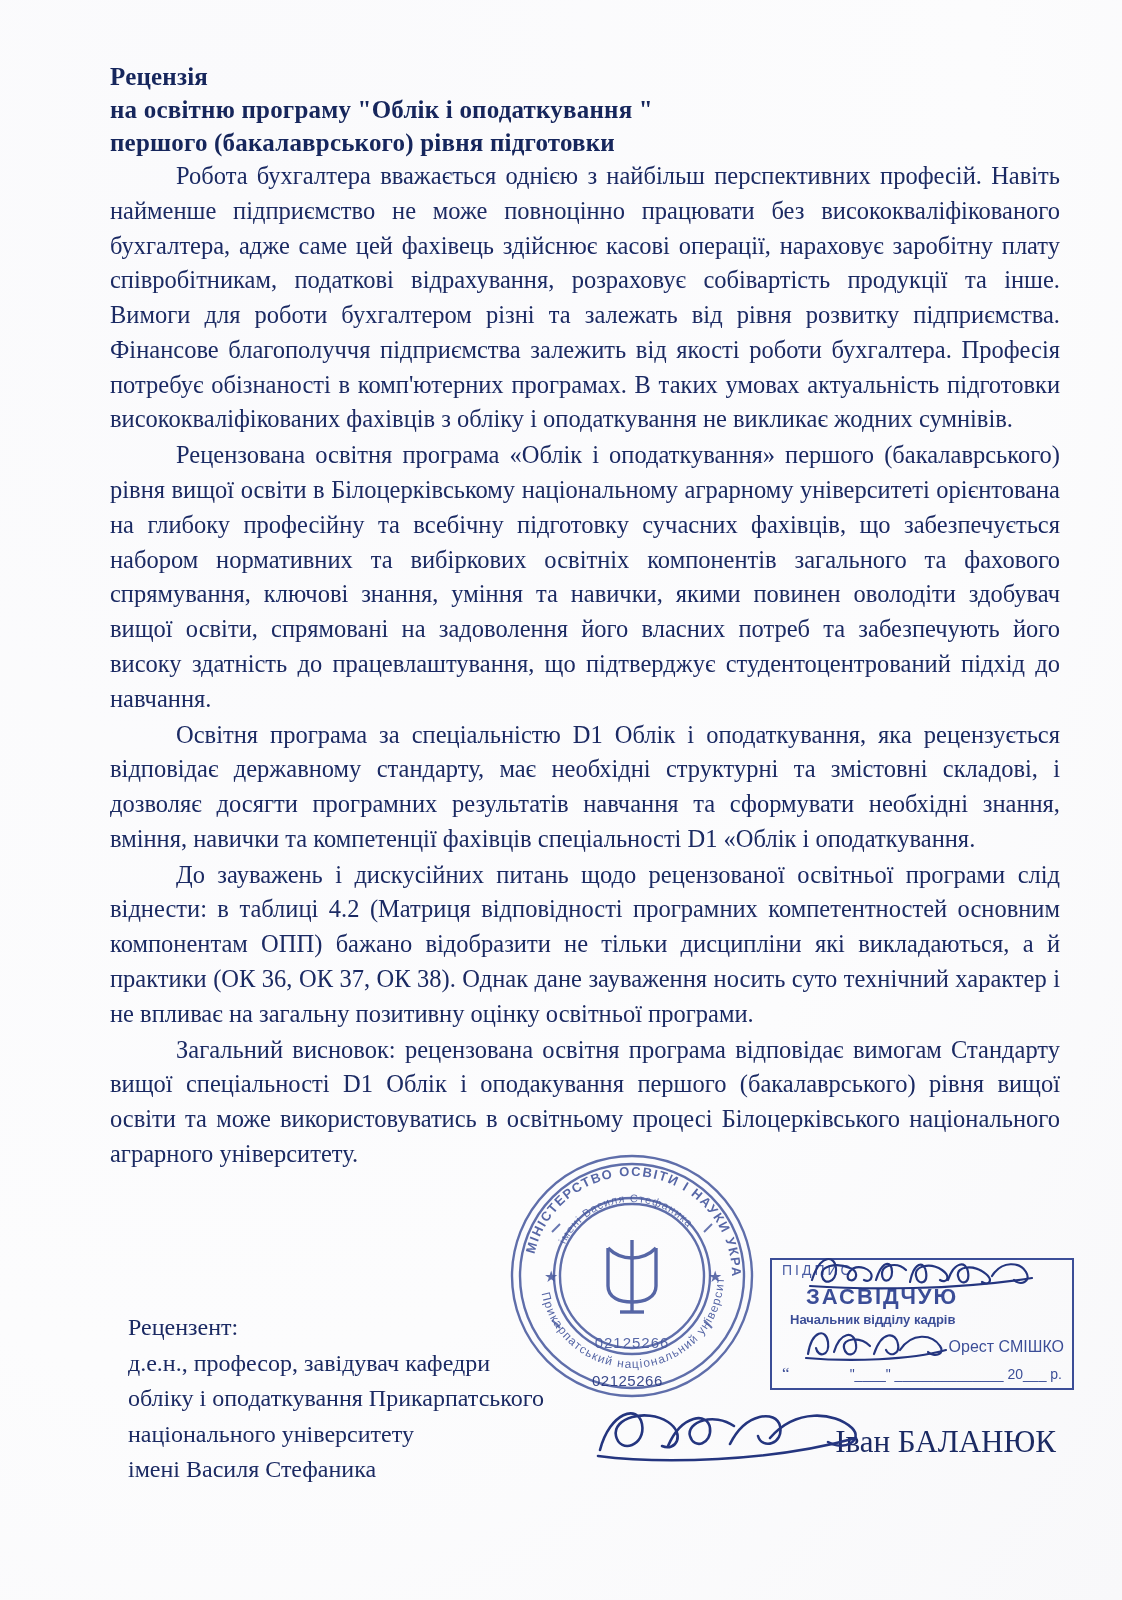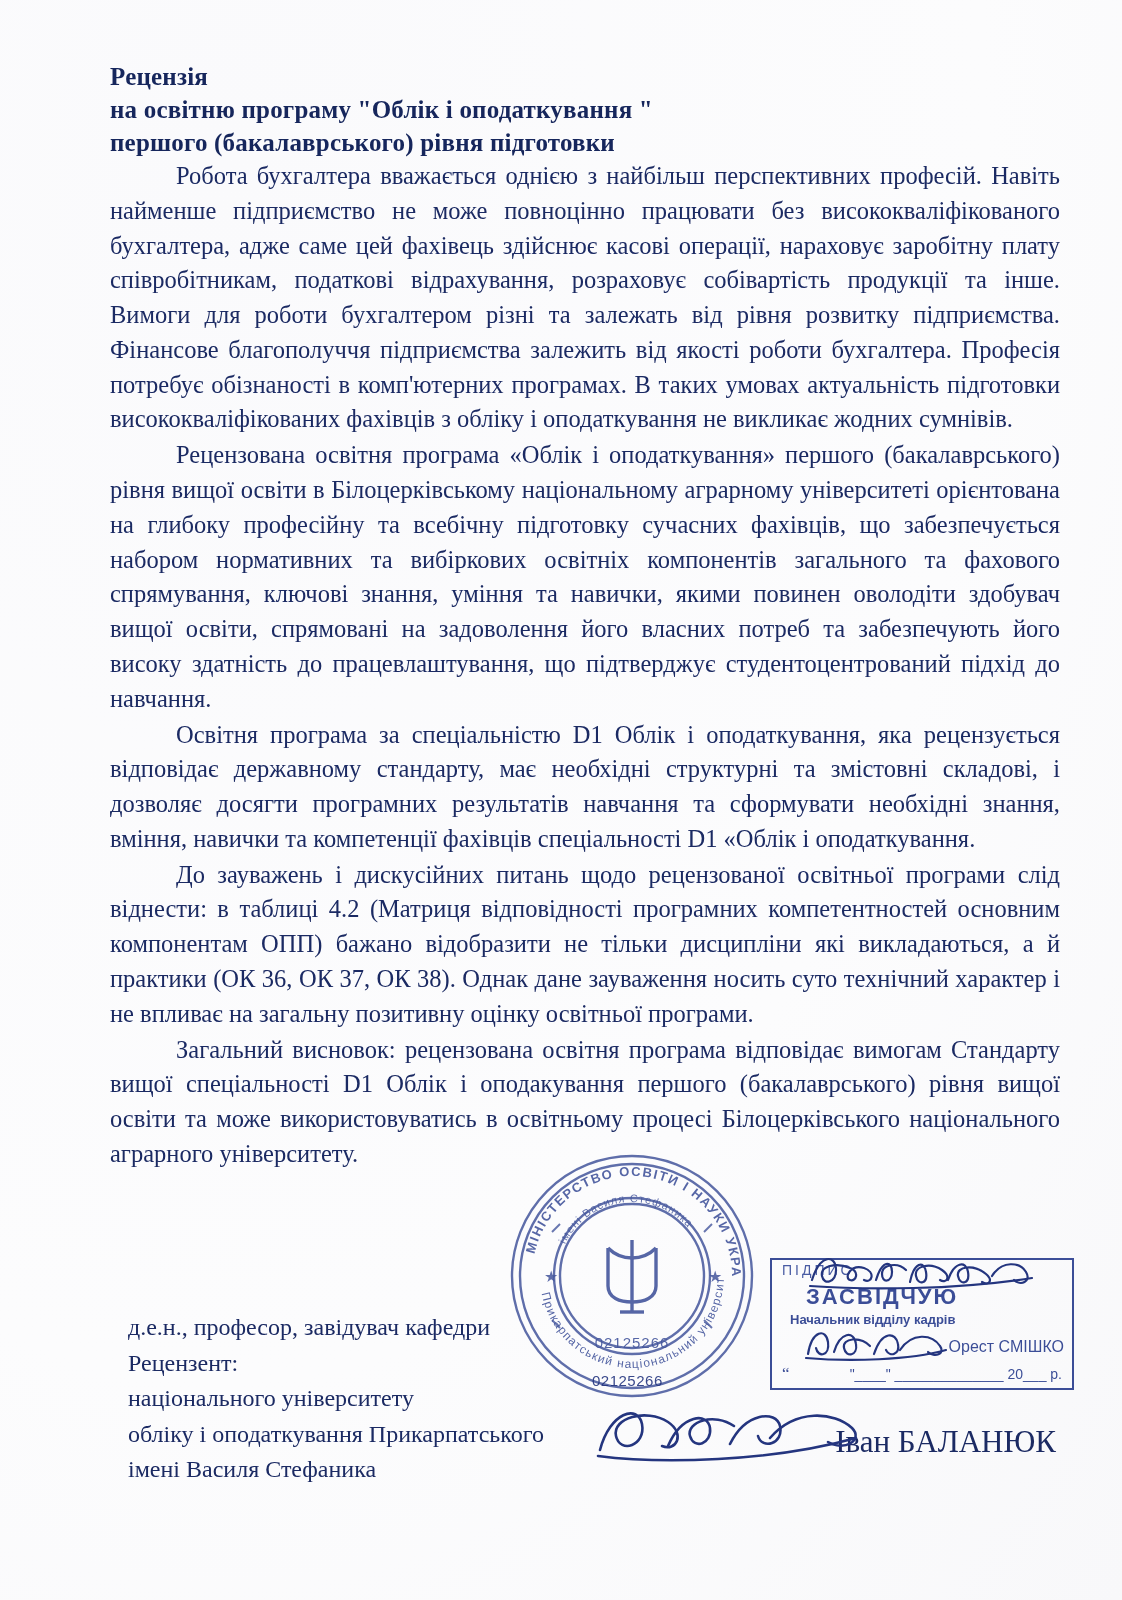--- a/index.html
+++ b/index.html
@@ -177,24 +177,24 @@
     <div class="body-text">
       <p class="para">Робота бухгалтера вважається однією з найбільш перспективних професій. Навіть найменше підприємство не може повноцінно працювати без висококваліфікованого бухгалтера, адже саме цей фахівець здійснює касові операції, нараховує заробітну плату співробітникам, податкові відрахування, розраховує собівартість продукції та інше. Вимоги для роботи бухгалтером різні та залежать від рівня розвитку підприємства. Фінансове благополуччя підприємства залежить від якості роботи бухгалтера. Професія потребує обізнаності в комп'ютерних програмах. В таких умовах актуальність підготовки висококваліфікованих фахівців з обліку і оподаткування не викликає жодних сумнівів.</p>
       <p class="para">Рецензована освітня програма «Облік і оподаткування» першого (бакалаврського) рівня вищої освіти в Білоцерківському національному аграрному університеті орієнтована на глибоку професійну та всебічну підготовку сучасних фахівців, що забезпечується набором нормативних та вибіркових освітніх компонентів загального та фахового спрямування, ключові знання, уміння та навички, якими повинен оволодіти здобувач вищої освіти, спрямовані на задоволення його власних потреб та забезпечують його високу здатність до працевлаштування, що підтверджує студентоцентрований підхід до навчання.</p>
       <p class="para">Освітня програма за спеціальністю D1 Облік і оподаткування, яка рецензується відповідає державному стандарту, має необхідні структурні та змістовні складові, і дозволяє досягти програмних результатів навчання та сформувати необхідні знання, вміння, навички та компетенції фахівців спеціальності D1 «Облік і оподаткування.</p>
       <p class="para">До зауважень і дискусійних питань щодо рецензованої освітньої програми слід віднести: в таблиці 4.2 (Матриця відповідності програмних компетентностей основним компонентам ОПП) бажано відобразити не тільки дисципліни які викладаються, а й практики (ОК 36, ОК 37, ОК 38). Однак дане зауваження носить суто технічний характер і не впливає на загальну позитивну оцінку освітньої програми.</p>
       <p class="para">Загальний висновок: рецензована освітня програма відповідає вимогам Стандарту вищої спеціальності D1 Облік і оподакування першого (бакалаврського) рівня вищої освіти та може використовуватись в освітньому процесі Білоцерківського національного аграрного університету.</p>
     </div>
   </div>
 
   <div class="sig-block">
+    <span class="line">Рецензент:</span>
     <span class="line">д.е.н., професор, завідувач кафедри</span>
-    <span class="line">Рецензент:</span>
+    <span class="line">обліку і оподаткування Прикарпатського</span>
     <span class="line">національного університету</span>
-    <span class="line">обліку і оподаткування Прикарпатського</span>
     <span class="line"> імені Василя Стефаника</span>
   </div>
 
   <div class="reviewer-name">Іван БАЛАНЮК</div>
 
   <div class="stamp">
     <svg width="248" height="248" viewBox="0 0 248 248" xmlns="http://www.w3.org/2000/svg">
       <defs>
         <path id="arcTop" d="M 24,124 A 100,100 0 0 1 224,124"></path>
         <path id="arcBottom" d="M 32,124 A 92,92 0 0 0 216,124"></path>

